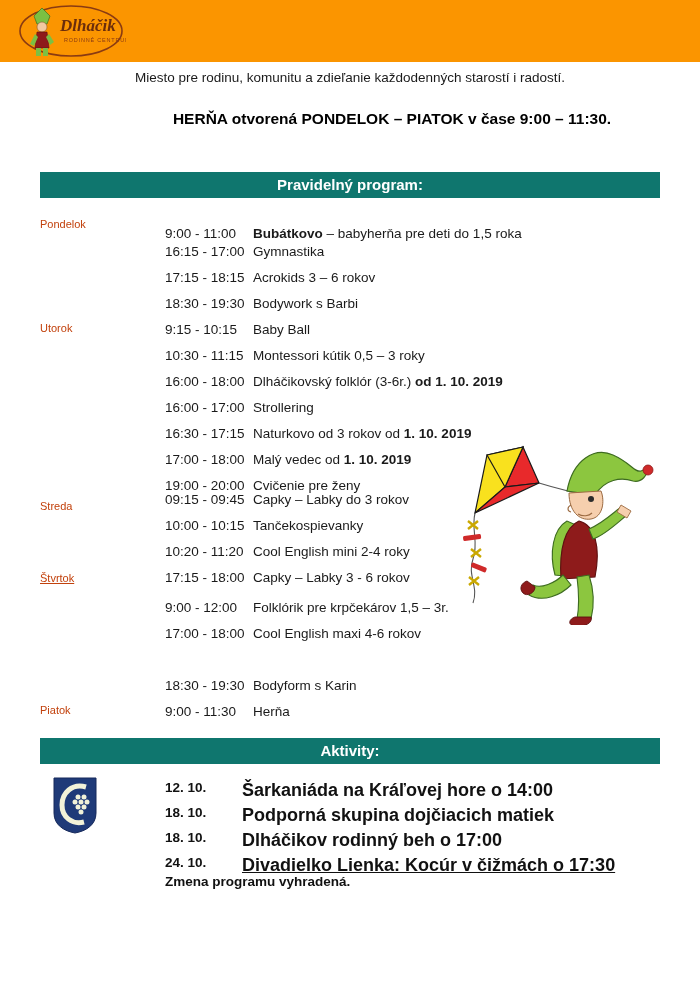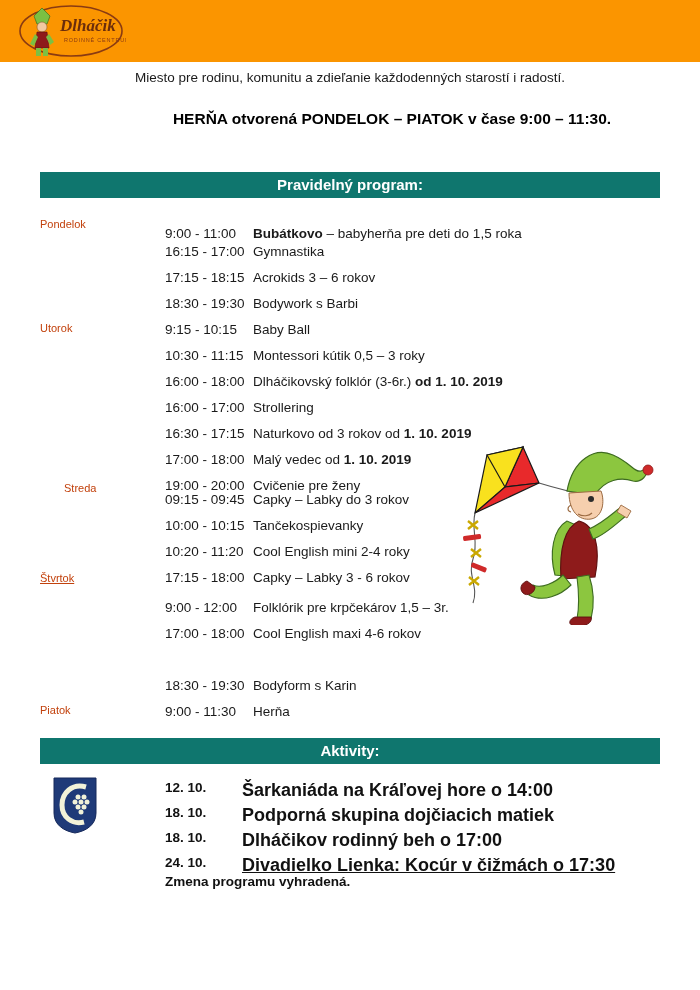--- a/index.html
+++ b/index.html
@@ -181,21 +181,21 @@
       <div class="entry" style="top: 270px;"><span class="time">17:15 - 18:15</span><span>Acrokids 3 – 6 rokov</span></div>
       <div class="entry" style="top: 296px;"><span class="time">18:30 - 19:30</span><span>Bodywork s Barbi</span></div>
       <div class="day-label" style="top: 322px;">Utorok</div>
       <div class="entry" style="top: 322px;"><span class="time">9:15   - 10:15</span><span>Baby Ball</span></div>
       <div class="entry" style="top: 348px;"><span class="time">10:30 - 11:15</span><span>Montessori kútik 0,5 – 3 roky</span></div>
       <div class="entry" style="top: 374px;"><span class="time">16:00 - 18:00</span><span>Dlháčikovský folklór (3-6r.) <b>od 1. 10. 2019</b></span></div>
       <div class="entry" style="top: 400px;"><span class="time">16:00 - 17:00</span><span>Strollering</span></div>
       <div class="entry" style="top: 426px;"><span class="time">16:30 - 17:15</span><span>Naturkovo od 3 rokov od <b>1. 10. 2019</b></span></div>
       <div class="entry" style="top: 452px;"><span class="time">17:00 - 18:00</span><span>Malý vedec od <b>1. 10. 2019</b></span></div>
       <div class="entry" style="top: 478px;"><span class="time">19:00 - 20:00</span><span>Cvičenie pre ženy</span></div>
-      <div class="day-label" style="top: 482px; margin-left: 24px;">Streda</div>
+      <div class="day-label" style="top: 500px;">Streda</div>
       <div class="entry" style="top: 492px;"><span class="time">09:15 - 09:45</span><span>Capky – Labky do 3 rokov</span></div>
       <div class="entry" style="top: 518px;"><span class="time">10:00 - 10:15</span><span>Tančekospievanky</span></div>
       <div class="entry" style="top: 544px;"><span class="time">10:20 - 11:20</span><span>Cool English mini 2-4 roky</span></div>
       <div class="entry" style="top: 570px;"><span class="time">17:15 - 18:00</span><span>Capky – Labky 3 - 6 rokov</span></div>
       <div class="day-label" style="top: 572px; text-decoration: underline;">Štvrtok</div>
       <div class="entry" style="top: 600px;"><span class="time">9:00   - 12:00</span><span>Folklórik pre krpčekárov 1,5 – 3r.</span></div>
       <div class="entry" style="top: 626px;"><span class="time">17:00 - 18:00</span><span>Cool English maxi 4-6 rokov</span></div>
       <div class="entry" style="top: 678px;"><span class="time">18:30 - 19:30</span><span>Bodyform s Karin</span></div>
       <div class="day-label" style="top: 704px;">Piatok</div>
       <div class="entry" style="top: 704px;"><span class="time">9:00   - 11:30</span><span>Herňa</span></div>

